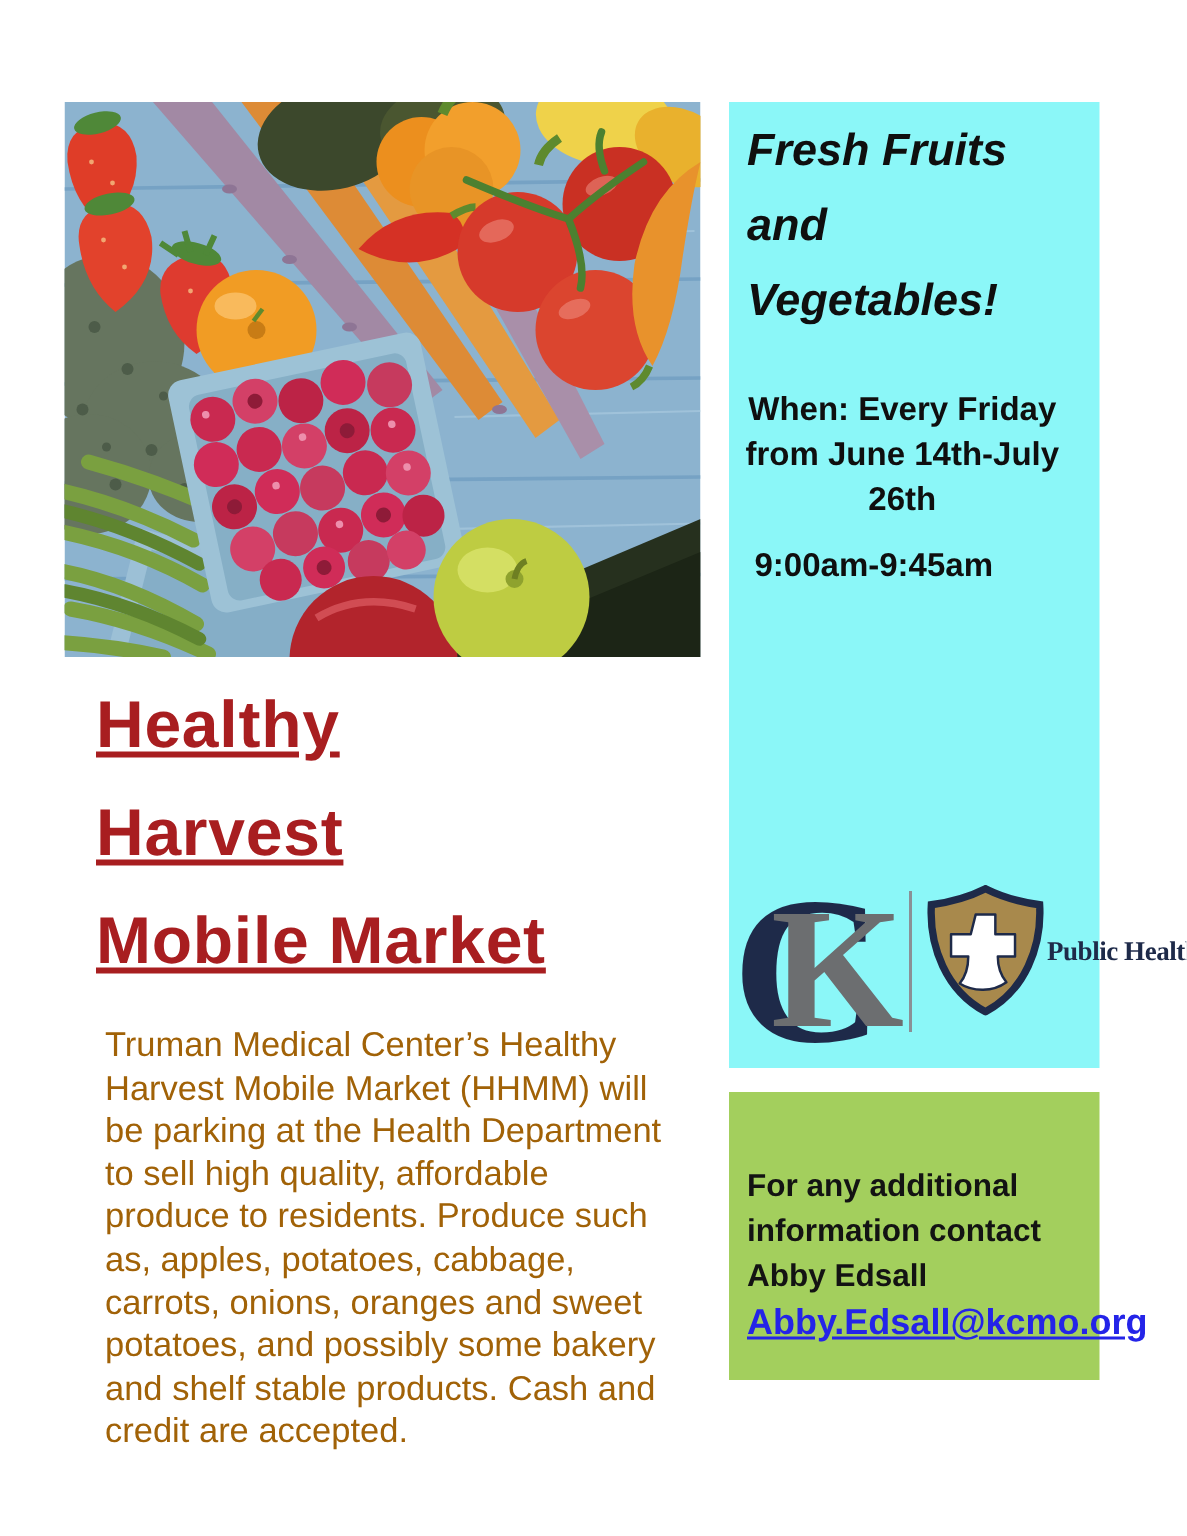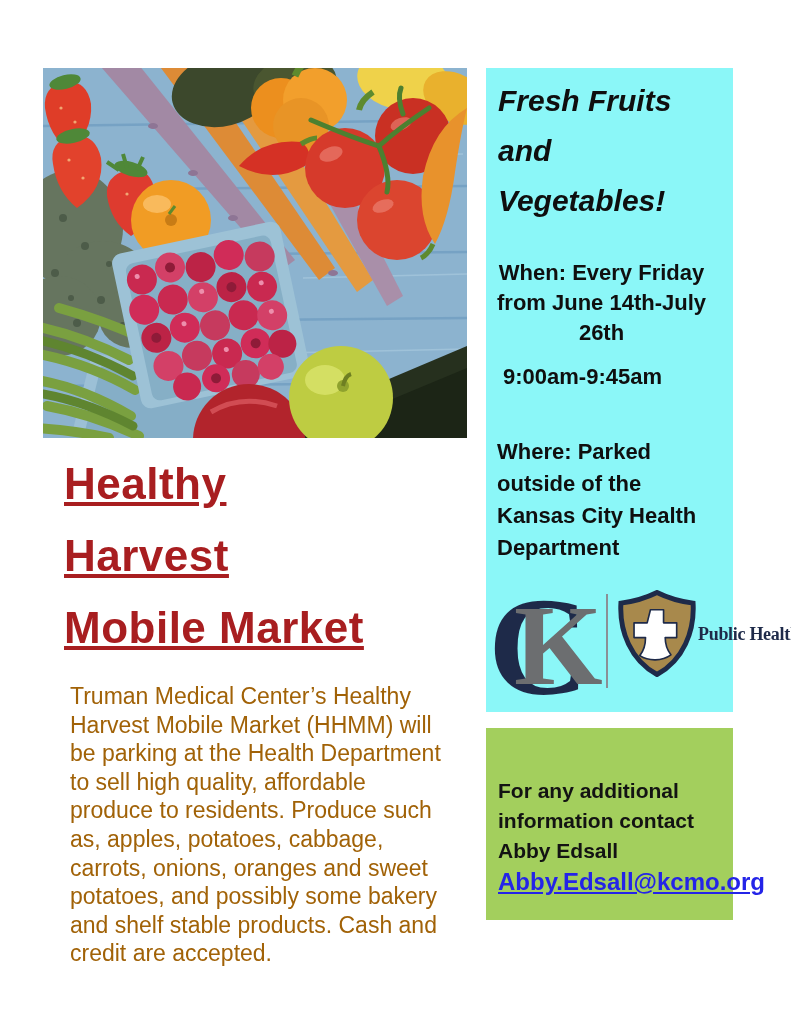--- a/index.html
+++ b/index.html
@@ -242,24 +242,20 @@
 credit are accepted.</div>
 
   <div class="cyan">
     <div class="heading">Fresh Fruits
 and
 Vegetables!</div>
     <div class="when">When: Every Friday
 from June 14th-July
 26th</div>
     <div class="time">9:00am-9:45am</div>
-    <div class="where">Where: Parked
-outside of the
-Kansas City Health
-Department</div>
 
     <div class="logos">
       <div class="kc">
         <svg viewBox="0 0 106 108" width="106" height="108">
           <text x="-6" y="104" font-family="Liberation Serif, serif" font-weight="bold" font-size="140" fill="#1E2A49">C</text>
           <text x="20" y="94" font-family="Liberation Serif, serif" font-weight="bold" font-size="114" fill="#6C6E70">K</text>
         </svg>
       </div>
       <div class="logo-divider"></div>
       <div class="ph">

